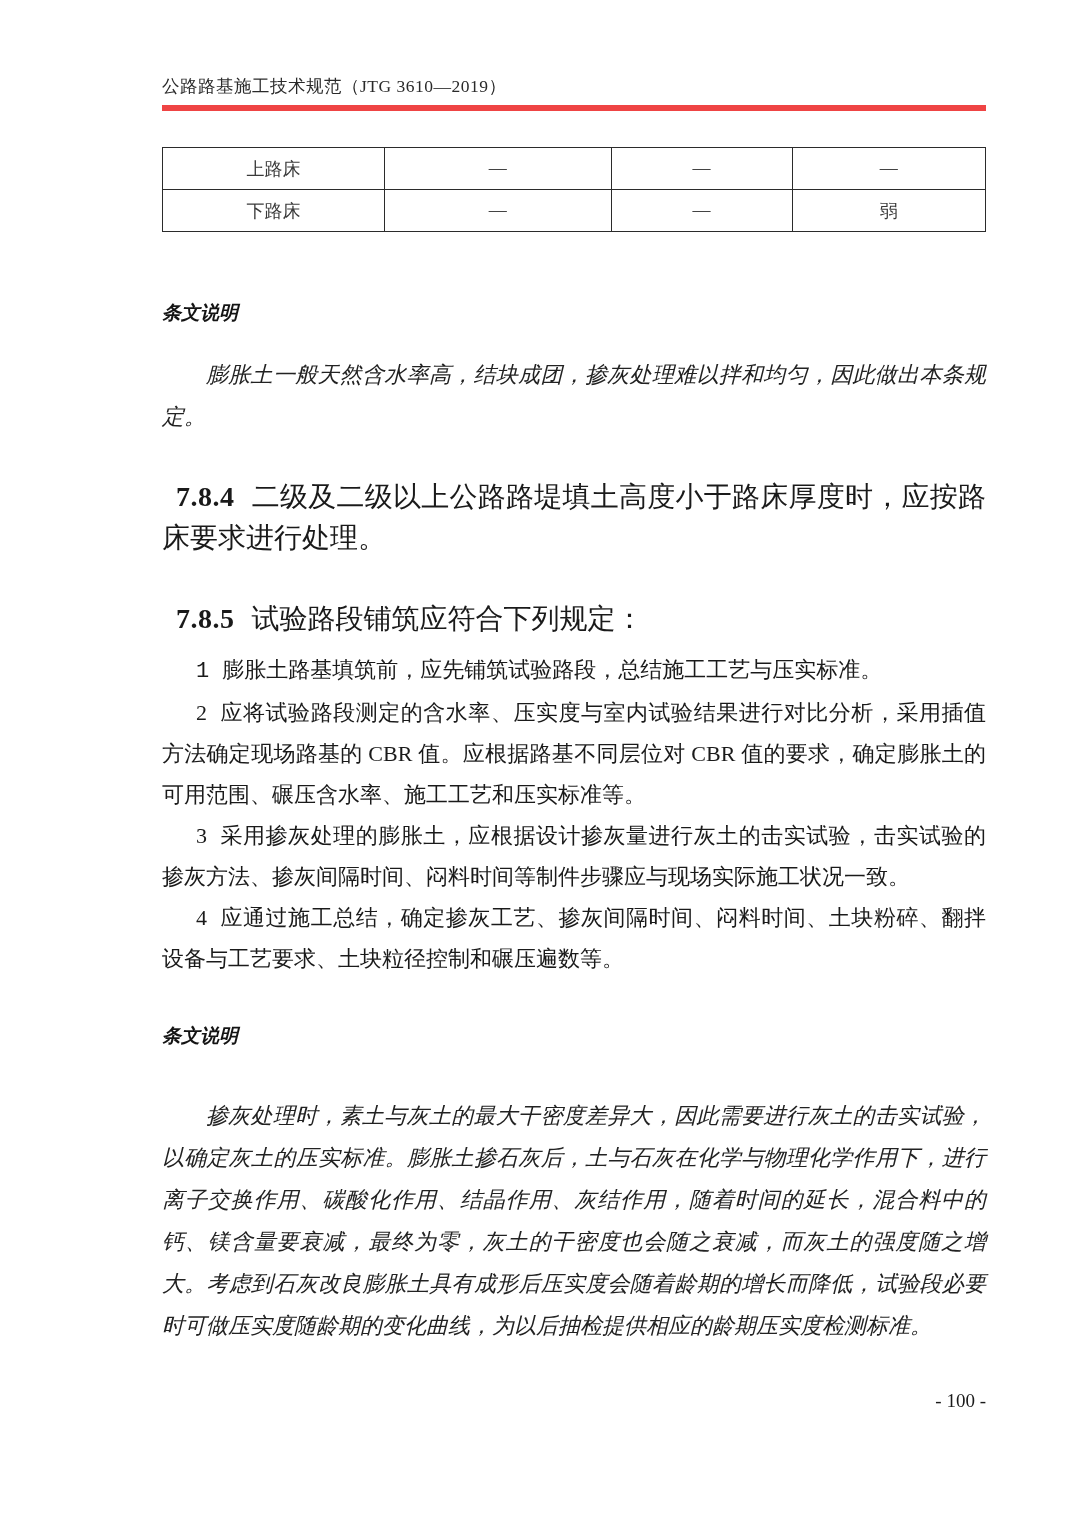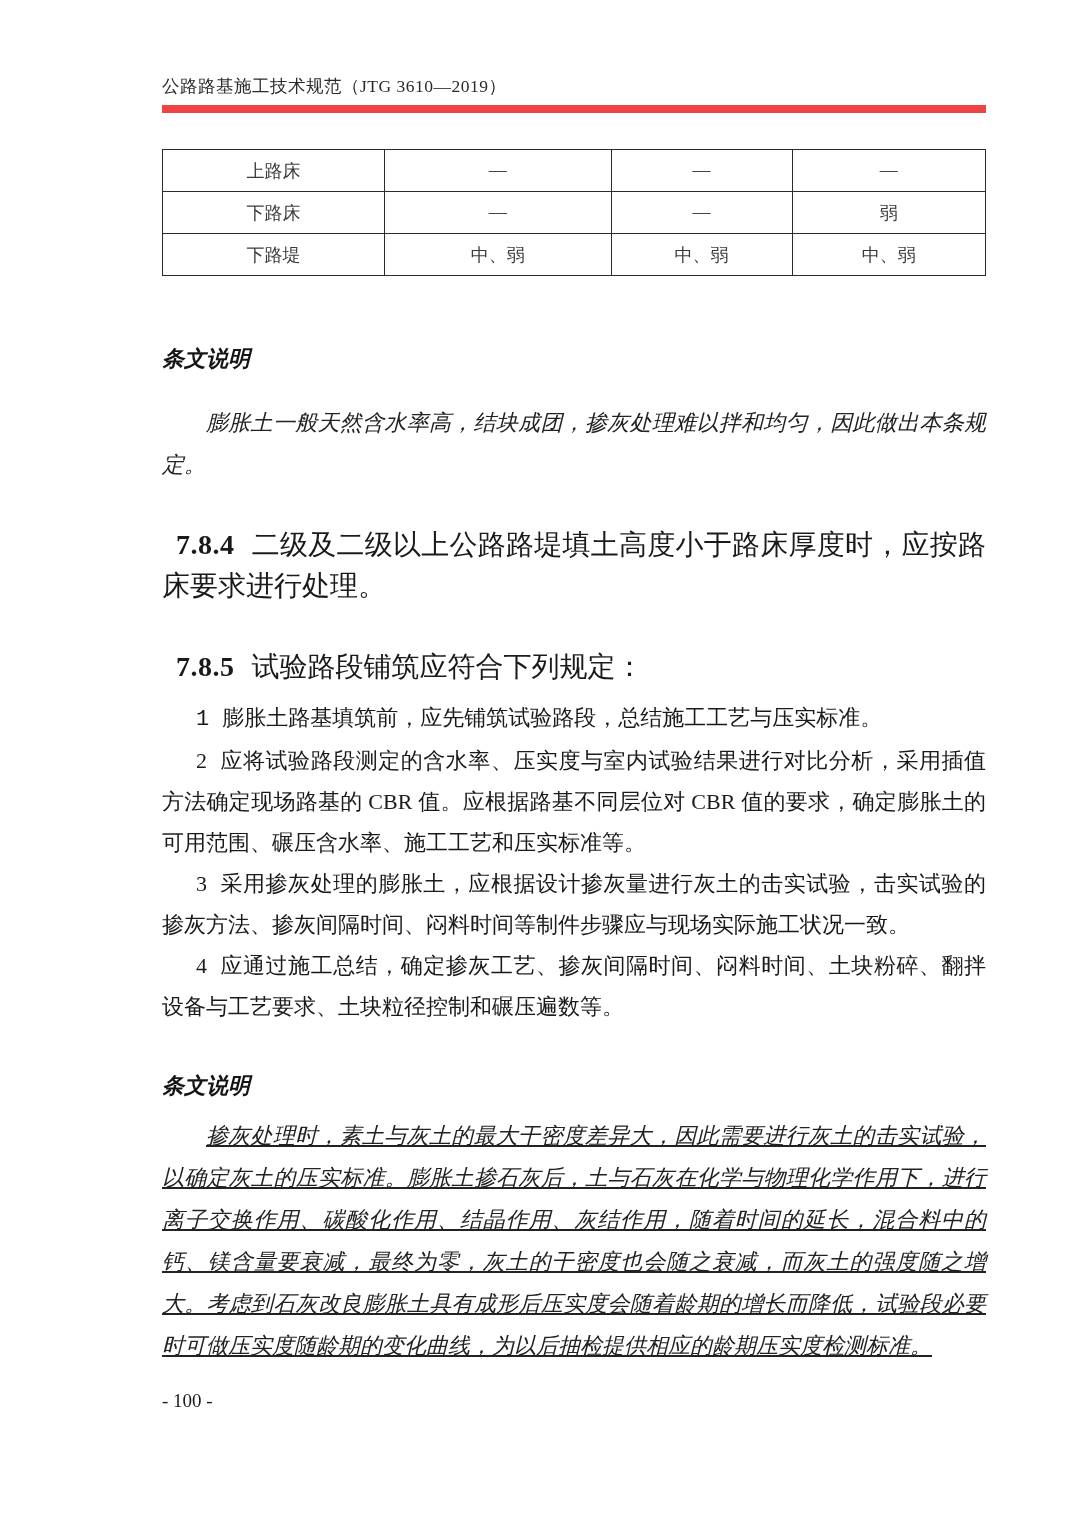--- a/index.html
+++ b/index.html
@@ -13,21 +13,21 @@
   }
   .content {
     position: absolute;
     left: 162px; top: 0;
     width: 824px;
   }
   
   .doc-header {
     margin-top: 74px;
     padding-bottom: 7px;
-    border-bottom: 8px solid #ef4444;
+    border-bottom: 6px solid #ef4444;
     font-size: 17.5px;
     letter-spacing: 0.5px;
     color: #2a2a2a;
   }
   
   table.spec-table {
     margin-top: 36px;
     width: 100%;
     border-collapse: collapse;
     table-layout: fixed;
@@ -37,35 +37,35 @@
     height: 42px;
     text-align: center;
     vertical-align: middle;
     font-size: 18px;
     color: #3a3a3a;
   }
   td.dash-cell { color: #8c8c8c; }
   
   .explain-heading {
     margin-top: 68px;
-    font-size: 22px;
+    font-size: 19px;
     font-weight: bold;
     font-style: italic;
     color: #141414;
   }
   .explain-para {
     margin-top: 28px;
     font-size: 22px;
     line-height: 42px;
     text-align: justify;
     text-indent: 2em;
     font-style: italic;
     color: #222;
   }
-  .explain-para.second { margin-top: 14px; text-decoration: underline; }
+  .explain-para.second { margin-top: 46px; }
   .explain-heading.second { margin-top: 44px; }
   
   .clause {
     font-size: 28px;
     line-height: 41px;
     text-align: justify;
     text-indent: 14px;
     color: #1a1a1a;
   }
   .clause-784 { margin-top: 38px; }
@@ -83,21 +83,21 @@
     color: #1a1a1a;
   }
   .list-item.first { margin-top: 12px; font-family: Liberation Mono, monospace; }
   .item-num { margin-right: 13px; }
   
   .footer {
     position: absolute;
     top: 1390px;
     left: 162px;
     width: 824px;
-    text-align: left;
+    text-align: right;
     font-size: 19px;
     color: #1a1a1a;
   }
 </style>
 </head>
 <body>
 
 <div class="content">
 
   <div class="doc-header">
@@ -116,26 +116,20 @@
         <td>上路床</td>
         <td class="dash-cell">—</td>
         <td class="dash-cell">—</td>
         <td class="dash-cell">—</td>
       </tr>
       <tr>
         <td>下路床</td>
         <td class="dash-cell">—</td>
         <td class="dash-cell">—</td>
         <td>弱</td>
-      </tr>
-      <tr>
-        <td>下路堤</td>
-        <td>中、弱</td>
-        <td>中、弱</td>
-        <td>中、弱</td>
       </tr>
     </tbody>
   </table>
 
   <h3 class="explain-heading">条文说明</h3>
   <p class="explain-para">膨胀土一般天然含水率高，结块成团，掺灰处理难以拌和均匀，因此做出本条规定。</p>
 
   <p class="clause clause-784">
     <span class="clause-num">7.8.4</span><span>二级及二级以上公路路堤填土高度小于路床厚度时，应按路床要求进行处理。</span>
   </p>

